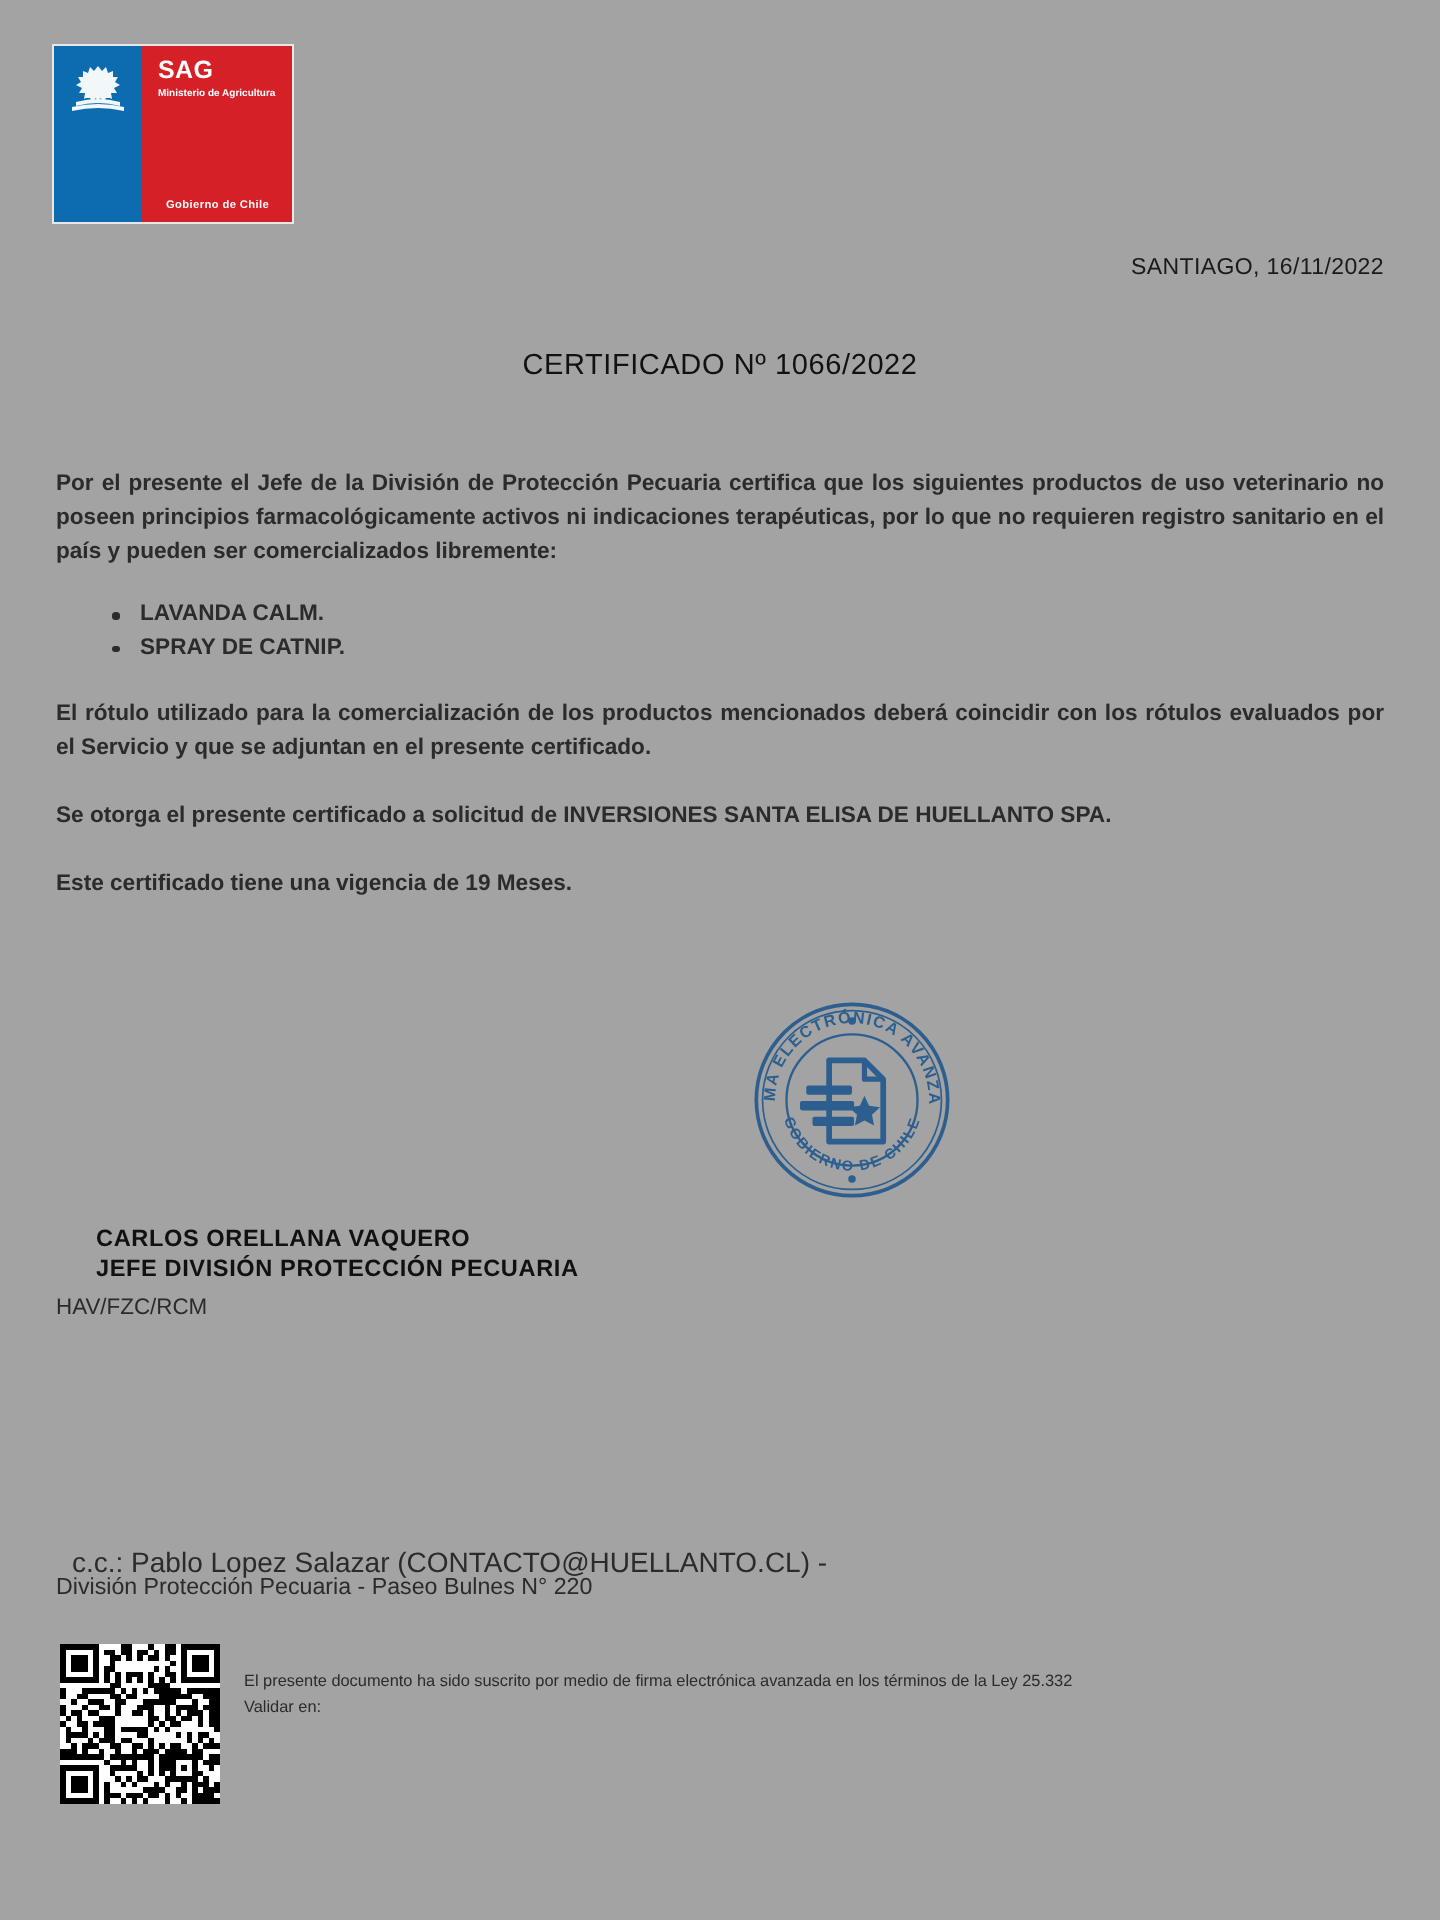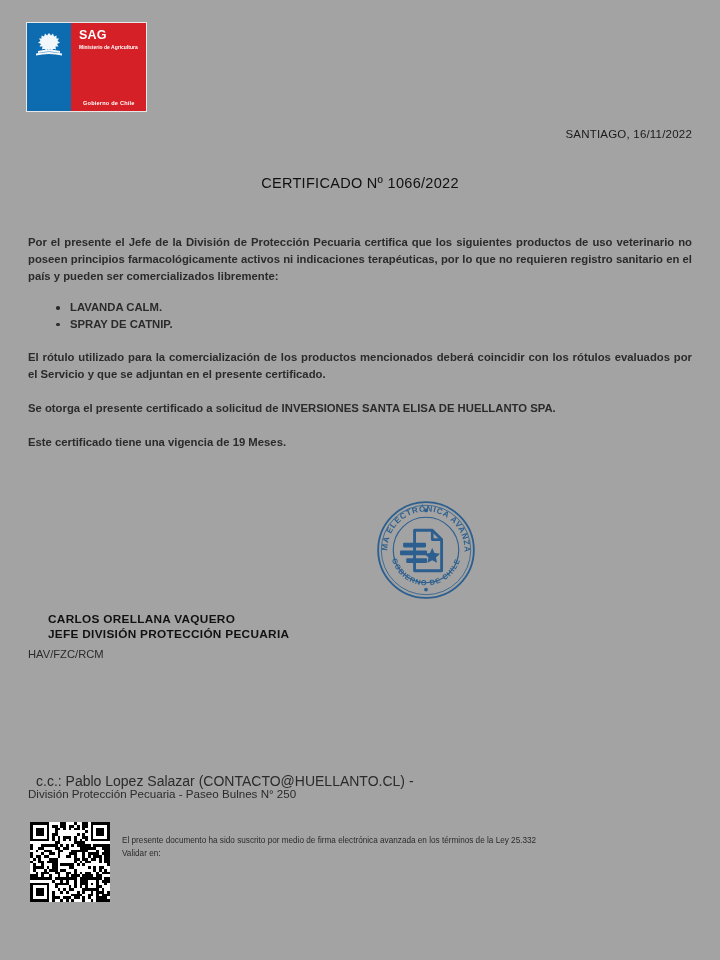--- a/index.html
+++ b/index.html
@@ -294,21 +294,21 @@
 
   <div class="sign-block">
     <div class="sign-name">CARLOS ORELLANA VAQUERO</div>
     <div class="sign-role">JEFE  DIVISIÓN PROTECCIÓN PECUARIA</div>
   </div>
 
   <div class="ref-code">HAV/FZC/RCM</div>
 
   <div class="cc-line">c.c.: Pablo Lopez Salazar (CONTACTO@HUELLANTO.CL) -</div>
 
-  <div class="addr-line">División Protección Pecuaria - Paseo Bulnes N° 250</div>
+  <div class="addr-line">División Protección Pecuaria - Paseo Bulnes N° 220</div>
 
   <svg class="qr" viewBox="0 0 29 29" shape-rendering="crispEdges">
     <rect width="29" height="29" fill="#ffffff"></rect>
     <g id="qr-modules" fill="#000000">
         <path d="M0 0h1v1h-1zM1 0h1v1h-1zM2 0h1v1h-1zM3 0h1v1h-1zM4 0h1v1h-1zM5 0h1v1h-1zM6 0h1v1h-1zM11 0h1v1h-1zM12 0h1v1h-1zM16 0h1v1h-1zM19 0h1v1h-1zM20 0h1v1h-1zM22 0h1v1h-1zM23 0h1v1h-1zM24 0h1v1h-1zM25 0h1v1h-1zM26 0h1v1h-1zM27 0h1v1h-1zM28 0h1v1h-1zM0 1h1v1h-1zM6 1h1v1h-1zM8 1h1v1h-1zM9 1h1v1h-1zM11 1h1v1h-1zM12 1h1v1h-1zM14 1h1v1h-1zM15 1h1v1h-1zM17 1h1v1h-1zM19 1h1v1h-1zM20 1h1v1h-1zM22 1h1v1h-1zM28 1h1v1h-1zM0 2h1v1h-1zM2 2h1v1h-1zM3 2h1v1h-1zM4 2h1v1h-1zM6 2h1v1h-1zM9 2h1v1h-1zM10 2h1v1h-1zM12 2h1v1h-1zM14 2h1v1h-1zM16 2h1v1h-1zM17 2h1v1h-1zM19 2h1v1h-1zM22 2h1v1h-1zM24 2h1v1h-1zM25 2h1v1h-1zM26 2h1v1h-1zM28 2h1v1h-1zM0 3h1v1h-1zM2 3h1v1h-1zM3 3h1v1h-1zM4 3h1v1h-1zM6 3h1v1h-1zM9 3h1v1h-1zM20 3h1v1h-1zM22 3h1v1h-1zM24 3h1v1h-1zM25 3h1v1h-1zM26 3h1v1h-1zM28 3h1v1h-1zM0 4h1v1h-1zM2 4h1v1h-1zM3 4h1v1h-1zM4 4h1v1h-1zM6 4h1v1h-1zM8 4h1v1h-1zM9 4h1v1h-1zM17 4h1v1h-1zM19 4h1v1h-1zM22 4h1v1h-1zM24 4h1v1h-1zM25 4h1v1h-1zM26 4h1v1h-1zM28 4h1v1h-1zM0 5h1v1h-1zM6 5h1v1h-1zM8 5h1v1h-1zM10 5h1v1h-1zM12 5h1v1h-1zM13 5h1v1h-1zM14 5h1v1h-1zM16 5h1v1h-1zM19 5h1v1h-1zM20 5h1v1h-1zM22 5h1v1h-1zM28 5h1v1h-1zM0 6h1v1h-1zM1 6h1v1h-1zM2 6h1v1h-1zM3 6h1v1h-1zM4 6h1v1h-1zM5 6h1v1h-1zM6 6h1v1h-1zM8 6h1v1h-1zM10 6h1v1h-1zM12 6h1v1h-1zM14 6h1v1h-1zM16 6h1v1h-1zM18 6h1v1h-1zM20 6h1v1h-1zM22 6h1v1h-1zM23 6h1v1h-1zM24 6h1v1h-1zM25 6h1v1h-1zM26 6h1v1h-1zM27 6h1v1h-1zM28 6h1v1h-1zM9 7h1v1h-1zM10 7h1v1h-1zM16 7h1v1h-1zM17 7h1v1h-1zM18 7h1v1h-1zM19 7h1v1h-1zM0 8h1v1h-1zM4 8h1v1h-1zM5 8h1v1h-1zM6 8h1v1h-1zM7 8h1v1h-1zM8 8h1v1h-1zM9 8h1v1h-1zM11 8h1v1h-1zM13 8h1v1h-1zM15 8h1v1h-1zM17 8h1v1h-1zM18 8h1v1h-1zM19 8h1v1h-1zM20 8h1v1h-1zM21 8h1v1h-1zM23 8h1v1h-1zM24 8h1v1h-1zM25 8h1v1h-1zM26 8h1v1h-1zM27 8h1v1h-1zM28 8h1v1h-1zM0 9h1v1h-1zM3 9h1v1h-1zM4 9h1v1h-1zM9 9h1v1h-1zM10 9h1v1h-1zM12 9h1v1h-1zM13 9h1v1h-1zM18 9h1v1h-1zM19 9h1v1h-1zM20 9h1v1h-1zM21 9h1v1h-1zM22 9h1v1h-1zM23 9h1v1h-1zM26 9h1v1h-1zM27 9h1v1h-1zM28 9h1v1h-1zM2 10h1v1h-1zM5 10h1v1h-1zM6 10h1v1h-1zM7 10h1v1h-1zM10 10h1v1h-1zM11 10h1v1h-1zM15 10h1v1h-1zM16 10h1v1h-1zM17 10h1v1h-1zM18 10h1v1h-1zM19 10h1v1h-1zM20 10h1v1h-1zM24 10h1v1h-1zM27 10h1v1h-1zM28 10h1v1h-1zM0 11h1v1h-1zM4 11h1v1h-1zM7 11h1v1h-1zM8 11h1v1h-1zM10 11h1v1h-1zM14 11h1v1h-1zM15 11h1v1h-1zM16 11h1v1h-1zM19 11h1v1h-1zM21 11h1v1h-1zM22 11h1v1h-1zM23 11h1v1h-1zM24 11h1v1h-1zM26 11h1v1h-1zM27 11h1v1h-1zM28 11h1v1h-1zM0 12h1v1h-1zM2 12h1v1h-1zM3 12h1v1h-1zM5 12h1v1h-1zM6 12h1v1h-1zM10 12h1v1h-1zM13 12h1v1h-1zM14 12h1v1h-1zM16 12h1v1h-1zM19 12h1v1h-1zM21 12h1v1h-1zM23 12h1v1h-1zM24 12h1v1h-1zM25 12h1v1h-1zM27 12h1v1h-1zM28 12h1v1h-1zM1 13h1v1h-1zM3 13h1v1h-1zM7 13h1v1h-1zM8 13h1v1h-1zM9 13h1v1h-1zM16 13h1v1h-1zM17 13h1v1h-1zM19 13h1v1h-1zM20 13h1v1h-1zM22 13h1v1h-1zM23 13h1v1h-1zM25 13h1v1h-1zM27 13h1v1h-1zM28 13h1v1h-1zM0 14h1v1h-1zM3 14h1v1h-1zM4 14h1v1h-1zM6 14h1v1h-1zM7 14h1v1h-1zM8 14h1v1h-1zM9 14h1v1h-1zM16 14h1v1h-1zM18 14h1v1h-1zM20 14h1v1h-1zM21 14h1v1h-1zM25 14h1v1h-1zM27 14h1v1h-1zM28 14h1v1h-1zM1 15h1v1h-1zM4 15h1v1h-1zM8 15h1v1h-1zM9 15h1v1h-1zM11 15h1v1h-1zM12 15h1v1h-1zM13 15h1v1h-1zM14 15h1v1h-1zM15 15h1v1h-1zM17 15h1v1h-1zM19 15h1v1h-1zM28 15h1v1h-1zM1 16h1v1h-1zM2 16h1v1h-1zM3 16h1v1h-1zM4 16h1v1h-1zM6 16h1v1h-1zM8 16h1v1h-1zM9 16h1v1h-1zM14 16h1v1h-1zM15 16h1v1h-1zM21 16h1v1h-1zM23 16h1v1h-1zM25 16h1v1h-1zM26 16h1v1h-1zM1 17h1v1h-1zM5 17h1v1h-1zM7 17h1v1h-1zM8 17h1v1h-1zM9 17h1v1h-1zM11 17h1v1h-1zM12 17h1v1h-1zM16 17h1v1h-1zM23 17h1v1h-1zM25 17h1v1h-1zM27 17h1v1h-1zM2 18h1v1h-1zM4 18h1v1h-1zM5 18h1v1h-1zM6 18h1v1h-1zM9 18h1v1h-1zM10 18h1v1h-1zM13 18h1v1h-1zM14 18h1v1h-1zM16 18h1v1h-1zM18 18h1v1h-1zM20 18h1v1h-1zM21 18h1v1h-1zM24 18h1v1h-1zM26 18h1v1h-1zM27 18h1v1h-1zM28 18h1v1h-1zM0 19h1v1h-1zM1 19h1v1h-1zM2 19h1v1h-1zM4 19h1v1h-1zM7 19h1v1h-1zM10 19h1v1h-1zM13 19h1v1h-1zM15 19h1v1h-1zM16 19h1v1h-1zM17 19h1v1h-1zM19 19h1v1h-1zM20 19h1v1h-1zM21 19h1v1h-1zM22 19h1v1h-1zM24 19h1v1h-1zM25 19h1v1h-1zM0 20h1v1h-1zM1 20h1v1h-1zM2 20h1v1h-1zM3 20h1v1h-1zM4 20h1v1h-1zM5 20h1v1h-1zM6 20h1v1h-1zM7 20h1v1h-1zM9 20h1v1h-1zM10 20h1v1h-1zM11 20h1v1h-1zM12 20h1v1h-1zM13 20h1v1h-1zM14 20h1v1h-1zM15 20h1v1h-1zM16 20h1v1h-1zM18 20h1v1h-1zM19 20h1v1h-1zM20 20h1v1h-1zM21 20h1v1h-1zM22 20h1v1h-1zM23 20h1v1h-1zM24 20h1v1h-1zM25 20h1v1h-1zM27 20h1v1h-1zM28 20h1v1h-1zM8 21h1v1h-1zM11 21h1v1h-1zM13 21h1v1h-1zM16 21h1v1h-1zM18 21h1v1h-1zM19 21h1v1h-1zM20 21h1v1h-1zM24 21h1v1h-1zM26 21h1v1h-1zM27 21h1v1h-1zM28 21h1v1h-1zM0 22h1v1h-1zM1 22h1v1h-1zM2 22h1v1h-1zM3 22h1v1h-1zM4 22h1v1h-1zM5 22h1v1h-1zM6 22h1v1h-1zM9 22h1v1h-1zM10 22h1v1h-1zM11 22h1v1h-1zM12 22h1v1h-1zM13 22h1v1h-1zM16 22h1v1h-1zM18 22h1v1h-1zM19 22h1v1h-1zM20 22h1v1h-1zM22 22h1v1h-1zM24 22h1v1h-1zM27 22h1v1h-1zM0 23h1v1h-1zM6 23h1v1h-1zM9 23h1v1h-1zM14 23h1v1h-1zM16 23h1v1h-1zM18 23h1v1h-1zM20 23h1v1h-1zM24 23h1v1h-1zM25 23h1v1h-1zM0 24h1v1h-1zM2 24h1v1h-1zM3 24h1v1h-1zM4 24h1v1h-1zM6 24h1v1h-1zM10 24h1v1h-1zM12 24h1v1h-1zM14 24h1v1h-1zM15 24h1v1h-1zM19 24h1v1h-1zM20 24h1v1h-1zM21 24h1v1h-1zM22 24h1v1h-1zM23 24h1v1h-1zM24 24h1v1h-1zM26 24h1v1h-1zM0 25h1v1h-1zM2 25h1v1h-1zM3 25h1v1h-1zM4 25h1v1h-1zM6 25h1v1h-1zM8 25h1v1h-1zM11 25h1v1h-1zM13 25h1v1h-1zM17 25h1v1h-1zM19 25h1v1h-1zM22 25h1v1h-1zM24 25h1v1h-1zM25 25h1v1h-1zM26 25h1v1h-1zM28 25h1v1h-1zM0 26h1v1h-1zM2 26h1v1h-1zM3 26h1v1h-1zM4 26h1v1h-1zM6 26h1v1h-1zM8 26h1v1h-1zM15 26h1v1h-1zM16 26h1v1h-1zM17 26h1v1h-1zM18 26h1v1h-1zM21 26h1v1h-1zM22 26h1v1h-1zM24 26h1v1h-1zM26 26h1v1h-1zM27 26h1v1h-1zM28 26h1v1h-1zM0 27h1v1h-1zM6 27h1v1h-1zM8 27h1v1h-1zM9 27h1v1h-1zM10 27h1v1h-1zM12 27h1v1h-1zM13 27h1v1h-1zM14 27h1v1h-1zM16 27h1v1h-1zM17 27h1v1h-1zM19 27h1v1h-1zM21 27h1v1h-1zM24 27h1v1h-1zM25 27h1v1h-1zM26 27h1v1h-1zM27 27h1v1h-1zM0 28h1v1h-1zM1 28h1v1h-1zM2 28h1v1h-1zM3 28h1v1h-1zM4 28h1v1h-1zM5 28h1v1h-1zM6 28h1v1h-1zM8 28h1v1h-1zM11 28h1v1h-1zM13 28h1v1h-1zM15 28h1v1h-1zM19 28h1v1h-1zM22 28h1v1h-1zM24 28h1v1h-1zM25 28h1v1h-1zM26 28h1v1h-1zM27 28h1v1h-1zM28 28h1v1h-1z" fill="#000000"></path>
       </g>
   </svg>
 
   <div class="footer-text">
     <div>El presente documento ha sido suscrito por medio de firma electrónica avanzada en los términos de la Ley 25.332</div>

